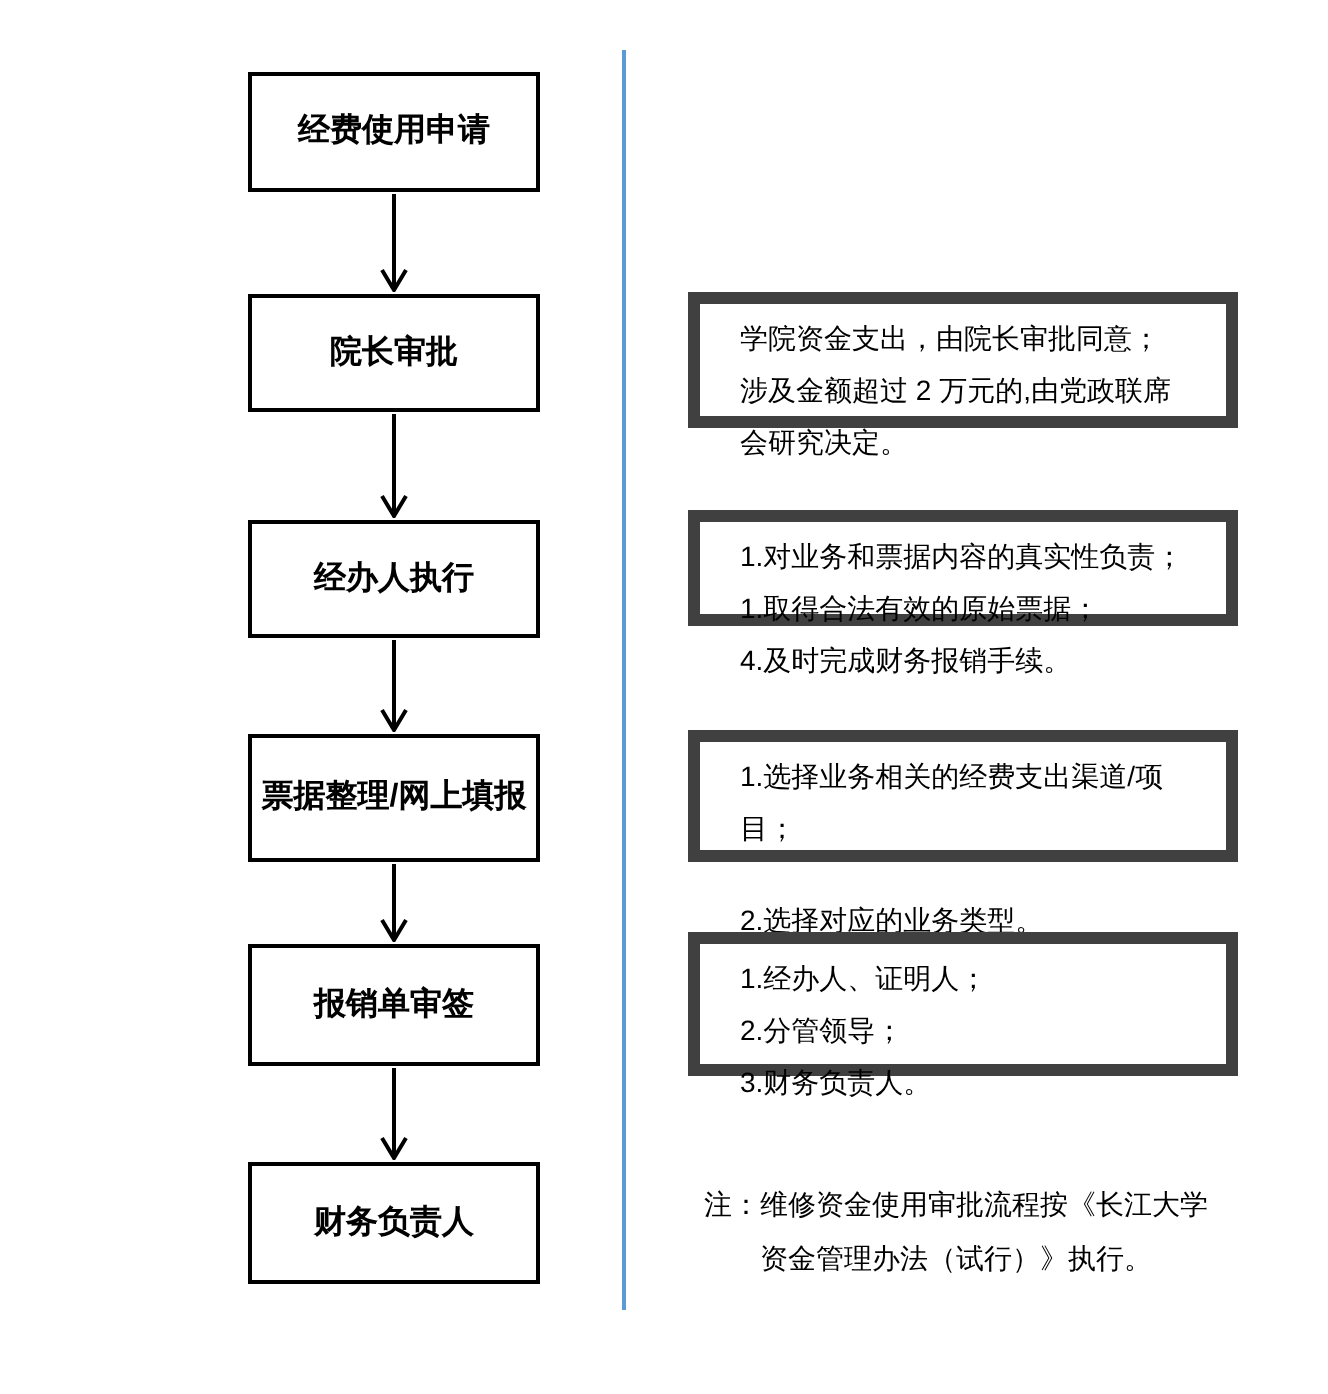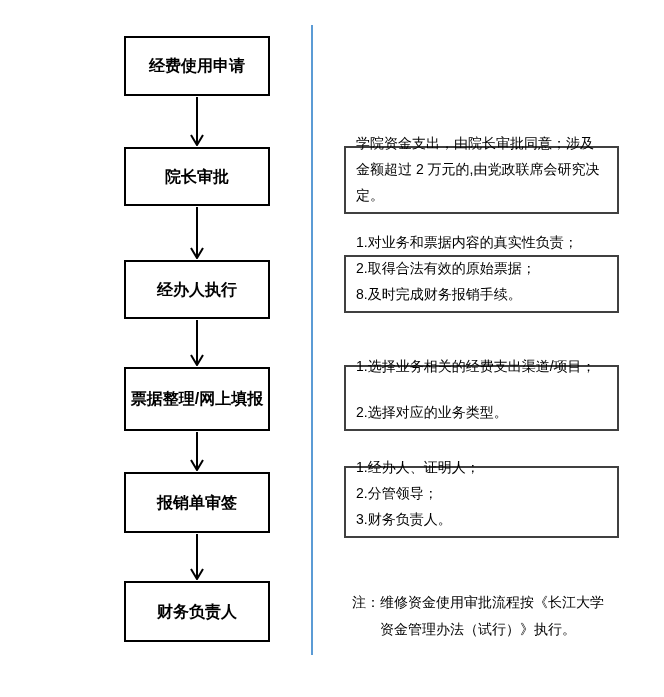--- a/index.html
+++ b/index.html
@@ -62,27 +62,27 @@
     width: 2px;
     height: 630px;
     background: #5B9BD5;
   }
 
   
   .ann-box {
     position: absolute;
     left: 308px;
     width: 275px;
-    border: 2px solid #404040;
+    border: 6px solid #404040;
     background: #ffffff;
     box-sizing: border-box;
     display: flex;
     flex-direction: column;
-    justify-content: flex-end;
-    padding: 4px 10px;
+    justify-content: flex-start;
+    padding: 4px 20px;
     font-size: 14px;
     line-height: 26px;
     text-align: left;
   }
   .ann-box.n1 { top: 146px; height: 68px; }
   .ann-box.n2 { top: 255px; height: 58px; }
   .ann-box.n3 { top: 365px; height: 66px; gap: 20px; }
   .ann-box.n4 { top: 466px; height: 72px; }
   .ann-line { white-space: normal; }
 
@@ -141,22 +141,22 @@
   </div>
 
   <div class="divider"></div>
 
   <div class="ann-box n1">
     <div class="ann-line">学院资金支出，由院长审批同意；涉及金额超过 2 万元的,由党政联席会研究决定。</div>
   </div>
 
   <div class="ann-box n2">
     <div class="ann-line">1.对业务和票据内容的真实性负责；</div>
-    <div class="ann-line">2.取得合法有效的原始票据；</div>
-    <div class="ann-line">8.及时完成财务报销手续。</div>
+    <div class="ann-line">1.取得合法有效的原始票据；</div>
+    <div class="ann-line">4.及时完成财务报销手续。</div>
   </div>
 
   <div class="ann-box n3">
     <div class="ann-line">1.选择业务相关的经费支出渠道/项目；</div>
     <div class="ann-line">2.选择对应的业务类型。</div>
   </div>
 
   <div class="ann-box n4">
     <div class="ann-line">1.经办人、证明人；</div>
     <div class="ann-line">2.分管领导；</div>

